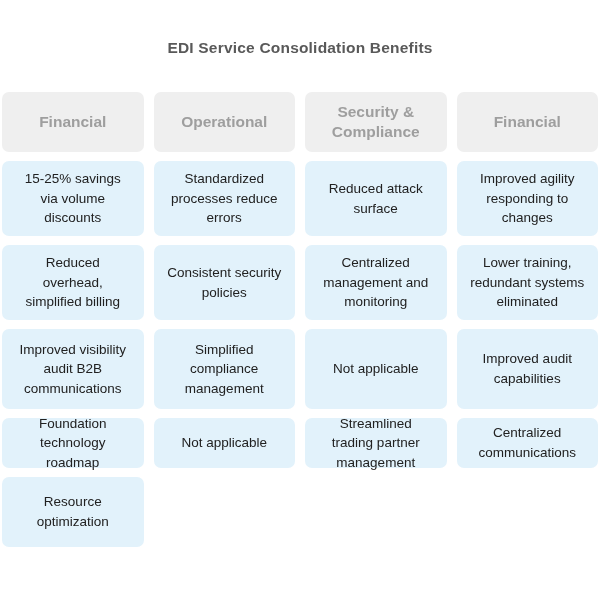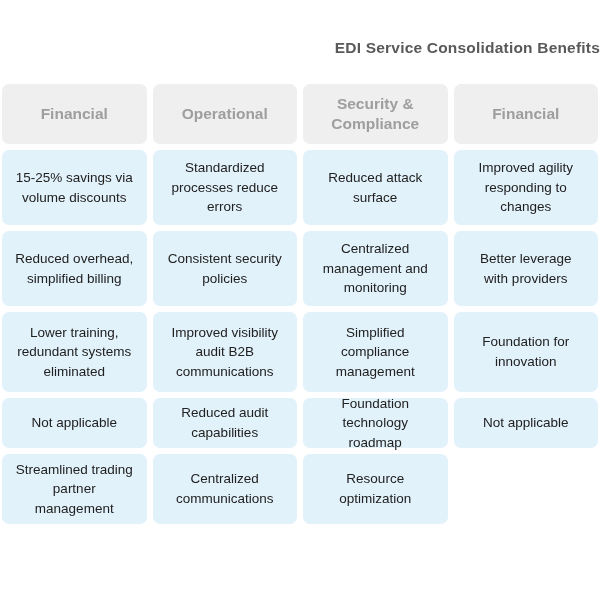--- a/index.html
+++ b/index.html
@@ -13,37 +13,36 @@
     width: 600px;
     height: 600px;
     overflow: hidden;
     background: var(--background, #ffffff);
   }
   .title {
     position: absolute;
     top: 39px;
     left: 0;
     width: 100%;
-    text-align: right;
+    text-align: center;
     font-size: 15.5px;
     font-weight: bold;
     color: var(--title_text, #595959);
     letter-spacing: 0.2px;
   }
   .grid {
     position: absolute;
     left: 2px;
-    top: 84px;
+    top: 92px;
     width: 596px;
     display: grid;
     grid-template-columns: repeat(4, 1fr);
     grid-template-rows: 60px 75px 75px 80px 50px 70px;
     column-gap: 10px;
     row-gap: 9px;
-    gap: 6px;
   }
   .cell {
     display: flex;
     align-items: center;
     justify-content: center;
     text-align: center;
     border-radius: 7px;
     box-sizing: border-box;
     padding: 4px 13px;
   }
@@ -72,26 +71,24 @@
       <div class="cell header">Operational</div>
       <div class="cell header">Security &amp; Compliance</div>
       <div class="cell header">Financial</div>
       <div class="cell body">15-25% savings via volume discounts</div>
       <div class="cell body">Standardized processes reduce errors</div>
       <div class="cell body">Reduced attack surface</div>
       <div class="cell body">Improved agility responding to changes</div>
       <div class="cell body">Reduced overhead, simplified billing</div>
       <div class="cell body">Consistent security policies</div>
       <div class="cell body">Centralized management and monitoring</div>
-      <div class="cell body">Better leverage with providers</div>
       <div class="cell body">Lower training, redundant systems eliminated</div>
       <div class="cell body">Improved visibility audit B2B communications</div>
       <div class="cell body">Simplified compliance management</div>
-      <div class="cell body">Foundation for innovation</div>
       <div class="cell body">Not applicable</div>
-      <div class="cell body">Reduced audit capabilities</div>
+      <div class="cell body">Improved audit capabilities</div>
       <div class="cell body">Foundation technology roadmap</div>
       <div class="cell body">Not applicable</div>
       <div class="cell body">Streamlined trading partner management</div>
       <div class="cell body">Centralized communications</div>
       <div class="cell body">Resource optimization</div>
     </div>
 </div>
 
 </body></html>

